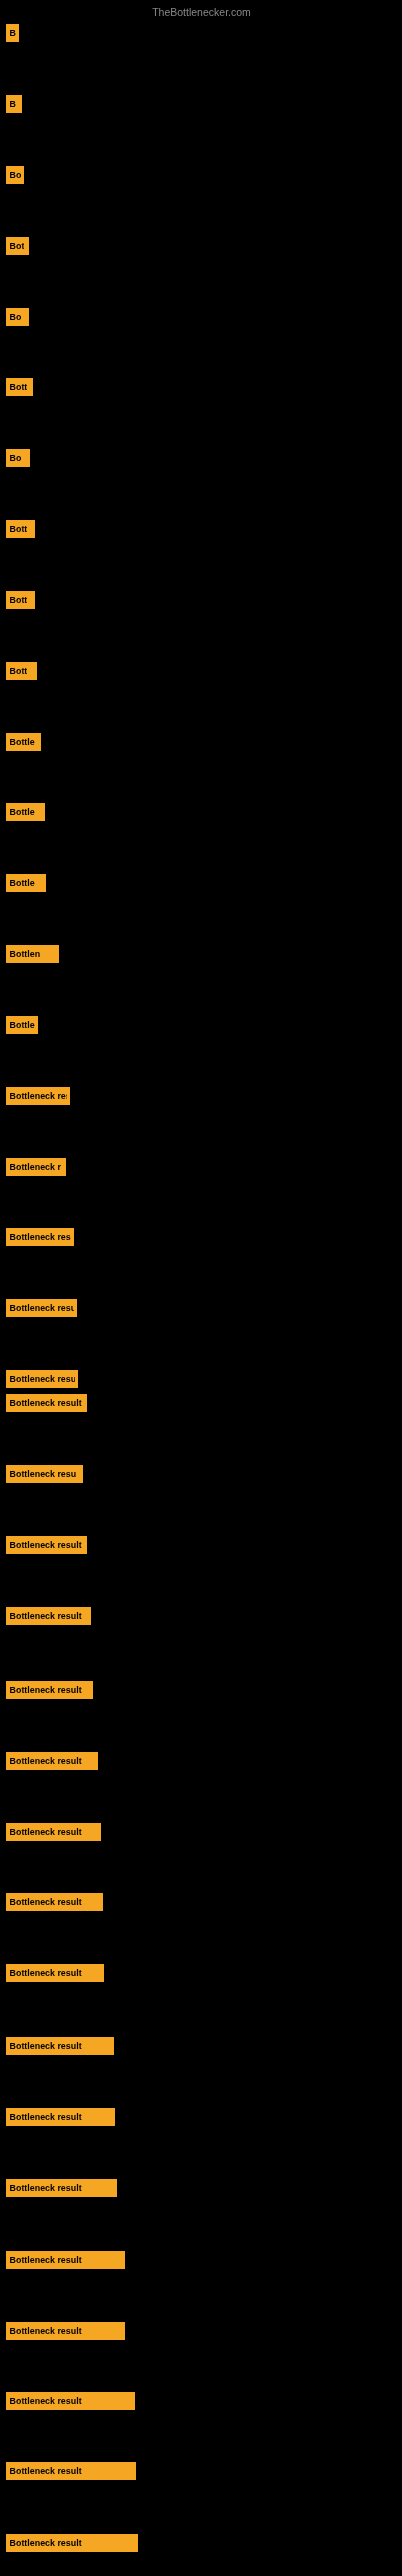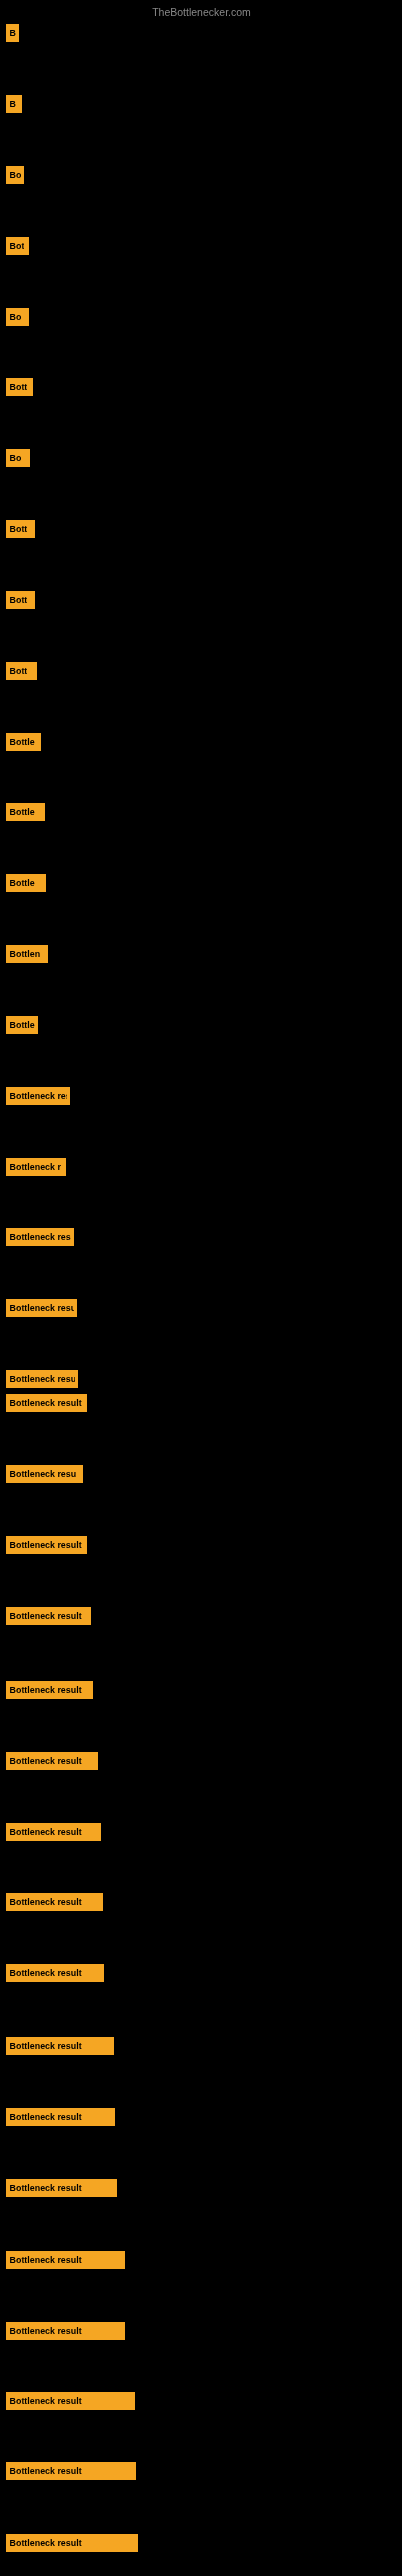--- a/index.html
+++ b/index.html
@@ -107,21 +107,21 @@
       <div class="bar" style="width: 39px;">
         <span class="bar-label">Bottle</span>
       </div>
     </div>
     <div class="bar-container" style="top: 874px;">
       <div class="bar" style="width: 40px;">
         <span class="bar-label">Bottle</span>
       </div>
     </div>
     <div class="bar-container" style="top: 945px;">
-      <div class="bar" style="width: 42px;">
+      <div class="bar" style="width: 53px;">
         <span class="bar-label">Bottlen</span>
       </div>
     </div>
     <div class="bar-container" style="top: 1016px;">
       <div class="bar" style="width: 32px;">
         <span class="bar-label">Bottleneck</span>
       </div>
     </div>
     <div class="bar-container" style="top: 1087px;">
       <div class="bar" style="width: 64px;">

